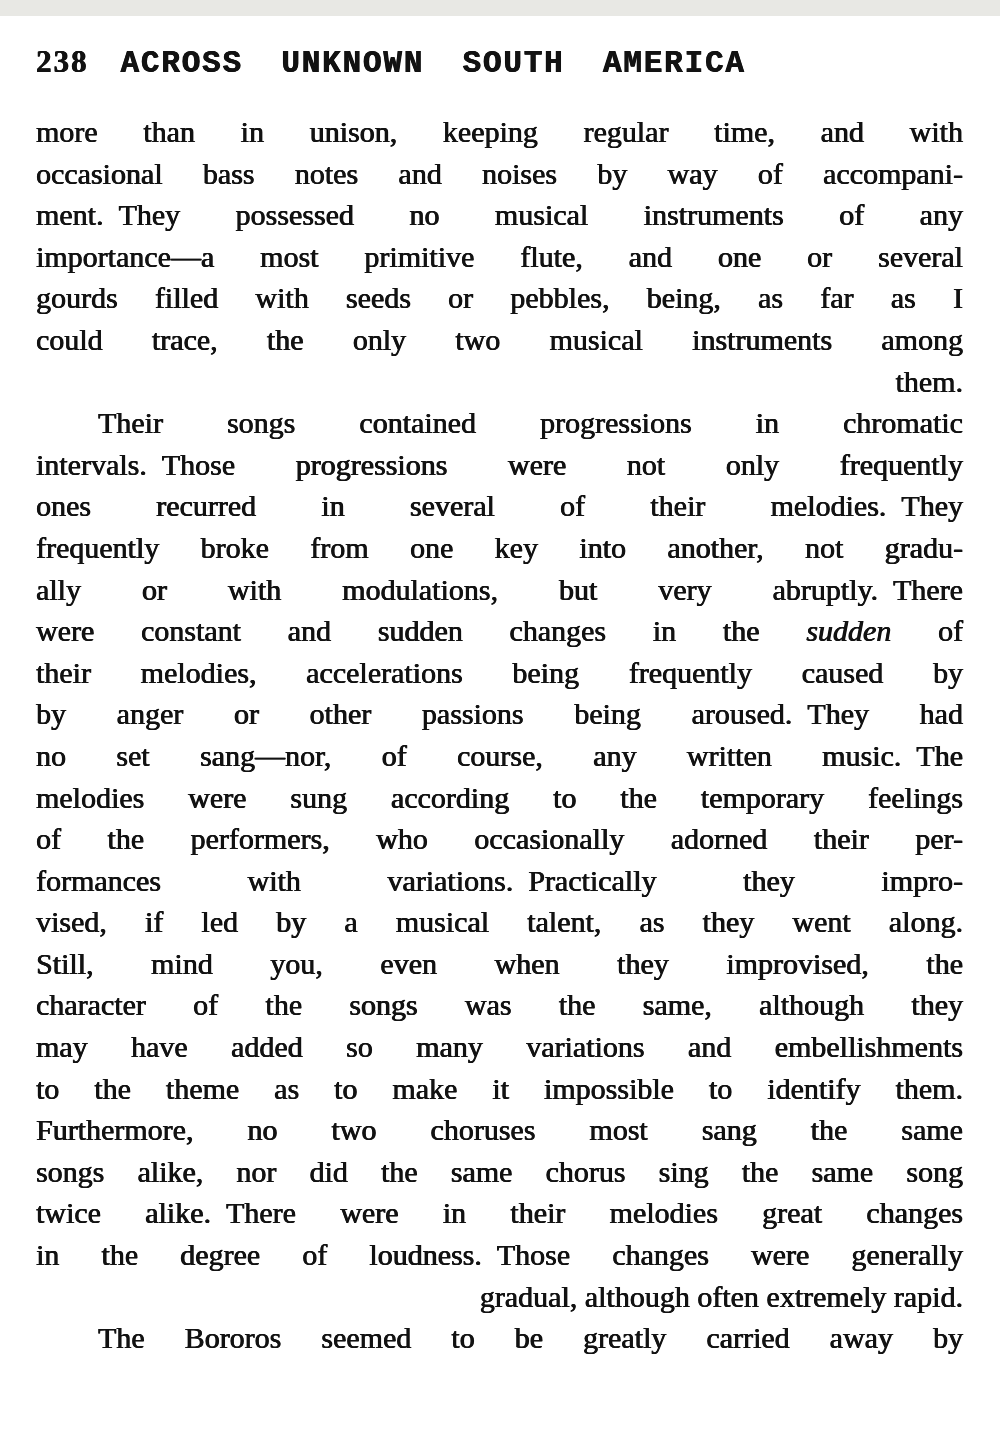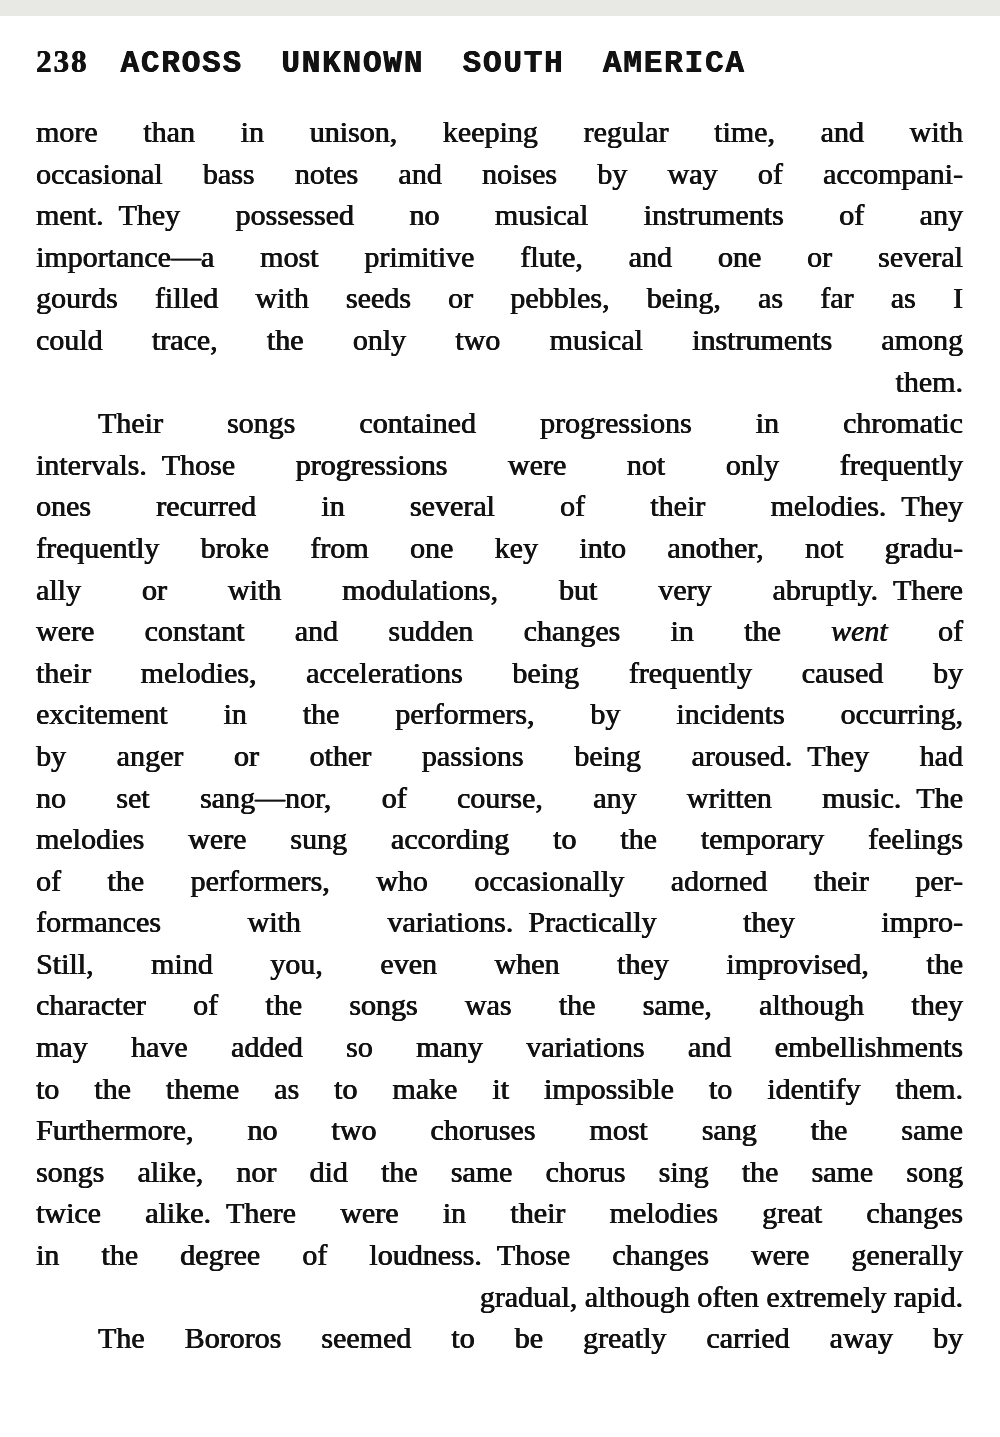--- a/index.html
+++ b/index.html
@@ -78,28 +78,28 @@
       <div class="line just"><span>ment. They possessed no musical instruments of any</span></div>
       <div class="line just"><span>importance—a most primitive flute, and one or several</span></div>
       <div class="line just"><span>gourds filled with seeds or pebbles, being, as far as I</span></div>
       <div class="line just"><span>could trace, the only two musical instruments among</span></div>
       <div class="line"><span>them.</span></div>
       <div class="line just indent"><span>Their songs contained progressions in chromatic</span></div>
       <div class="line just"><span>intervals. Those progressions were not only frequently</span></div>
       <div class="line just"><span>ones recurred in several of their melodies. They</span></div>
       <div class="line just"><span>frequently broke from one key into another, not gradu-</span></div>
       <div class="line just"><span>ally or with modulations, but very abruptly. There</span></div>
-      <div class="line just"><span>were constant and sudden changes in the </span><span class="italic">went</span><span> of</span></div>
+      <div class="line just"><span>were constant and sudden changes in the </span><span class="italic">sudden</span><span> of</span></div>
       <div class="line just"><span>their melodies, accelerations being frequently caused by</span></div>
-      <div class="line just"><span>excitement in the performers, by incidents occurring,</span></div>
       <div class="line just"><span>by anger or other passions being aroused. They had</span></div>
       <div class="line just"><span>no set sang—nor, of course, any written music. The</span></div>
       <div class="line just"><span>melodies were sung according to the temporary feelings</span></div>
       <div class="line just"><span>of the performers, who occasionally adorned their per-</span></div>
       <div class="line just"><span>formances with variations. Practically they impro-</span></div>
+      <div class="line just"><span>vised, if led by a musical talent, as they went along.</span></div>
       <div class="line just"><span>Still, mind you, even when they improvised, the</span></div>
       <div class="line just"><span>character of the songs was the same, although they</span></div>
       <div class="line just"><span>may have added so many variations and embellishments</span></div>
       <div class="line just"><span>to the theme as to make it impossible to identify them.</span></div>
       <div class="line just"><span>Furthermore, no two choruses most sang the same</span></div>
       <div class="line just"><span>songs alike, nor did the same chorus sing the same song</span></div>
       <div class="line just"><span>twice alike. There were in their melodies great changes</span></div>
       <div class="line just"><span>in the degree of loudness. Those changes were generally</span></div>
       <div class="line"><span>gradual, although often extremely rapid.</span></div>
       <div class="line just indent"><span>The Bororos seemed to be greatly carried away by</span></div>

